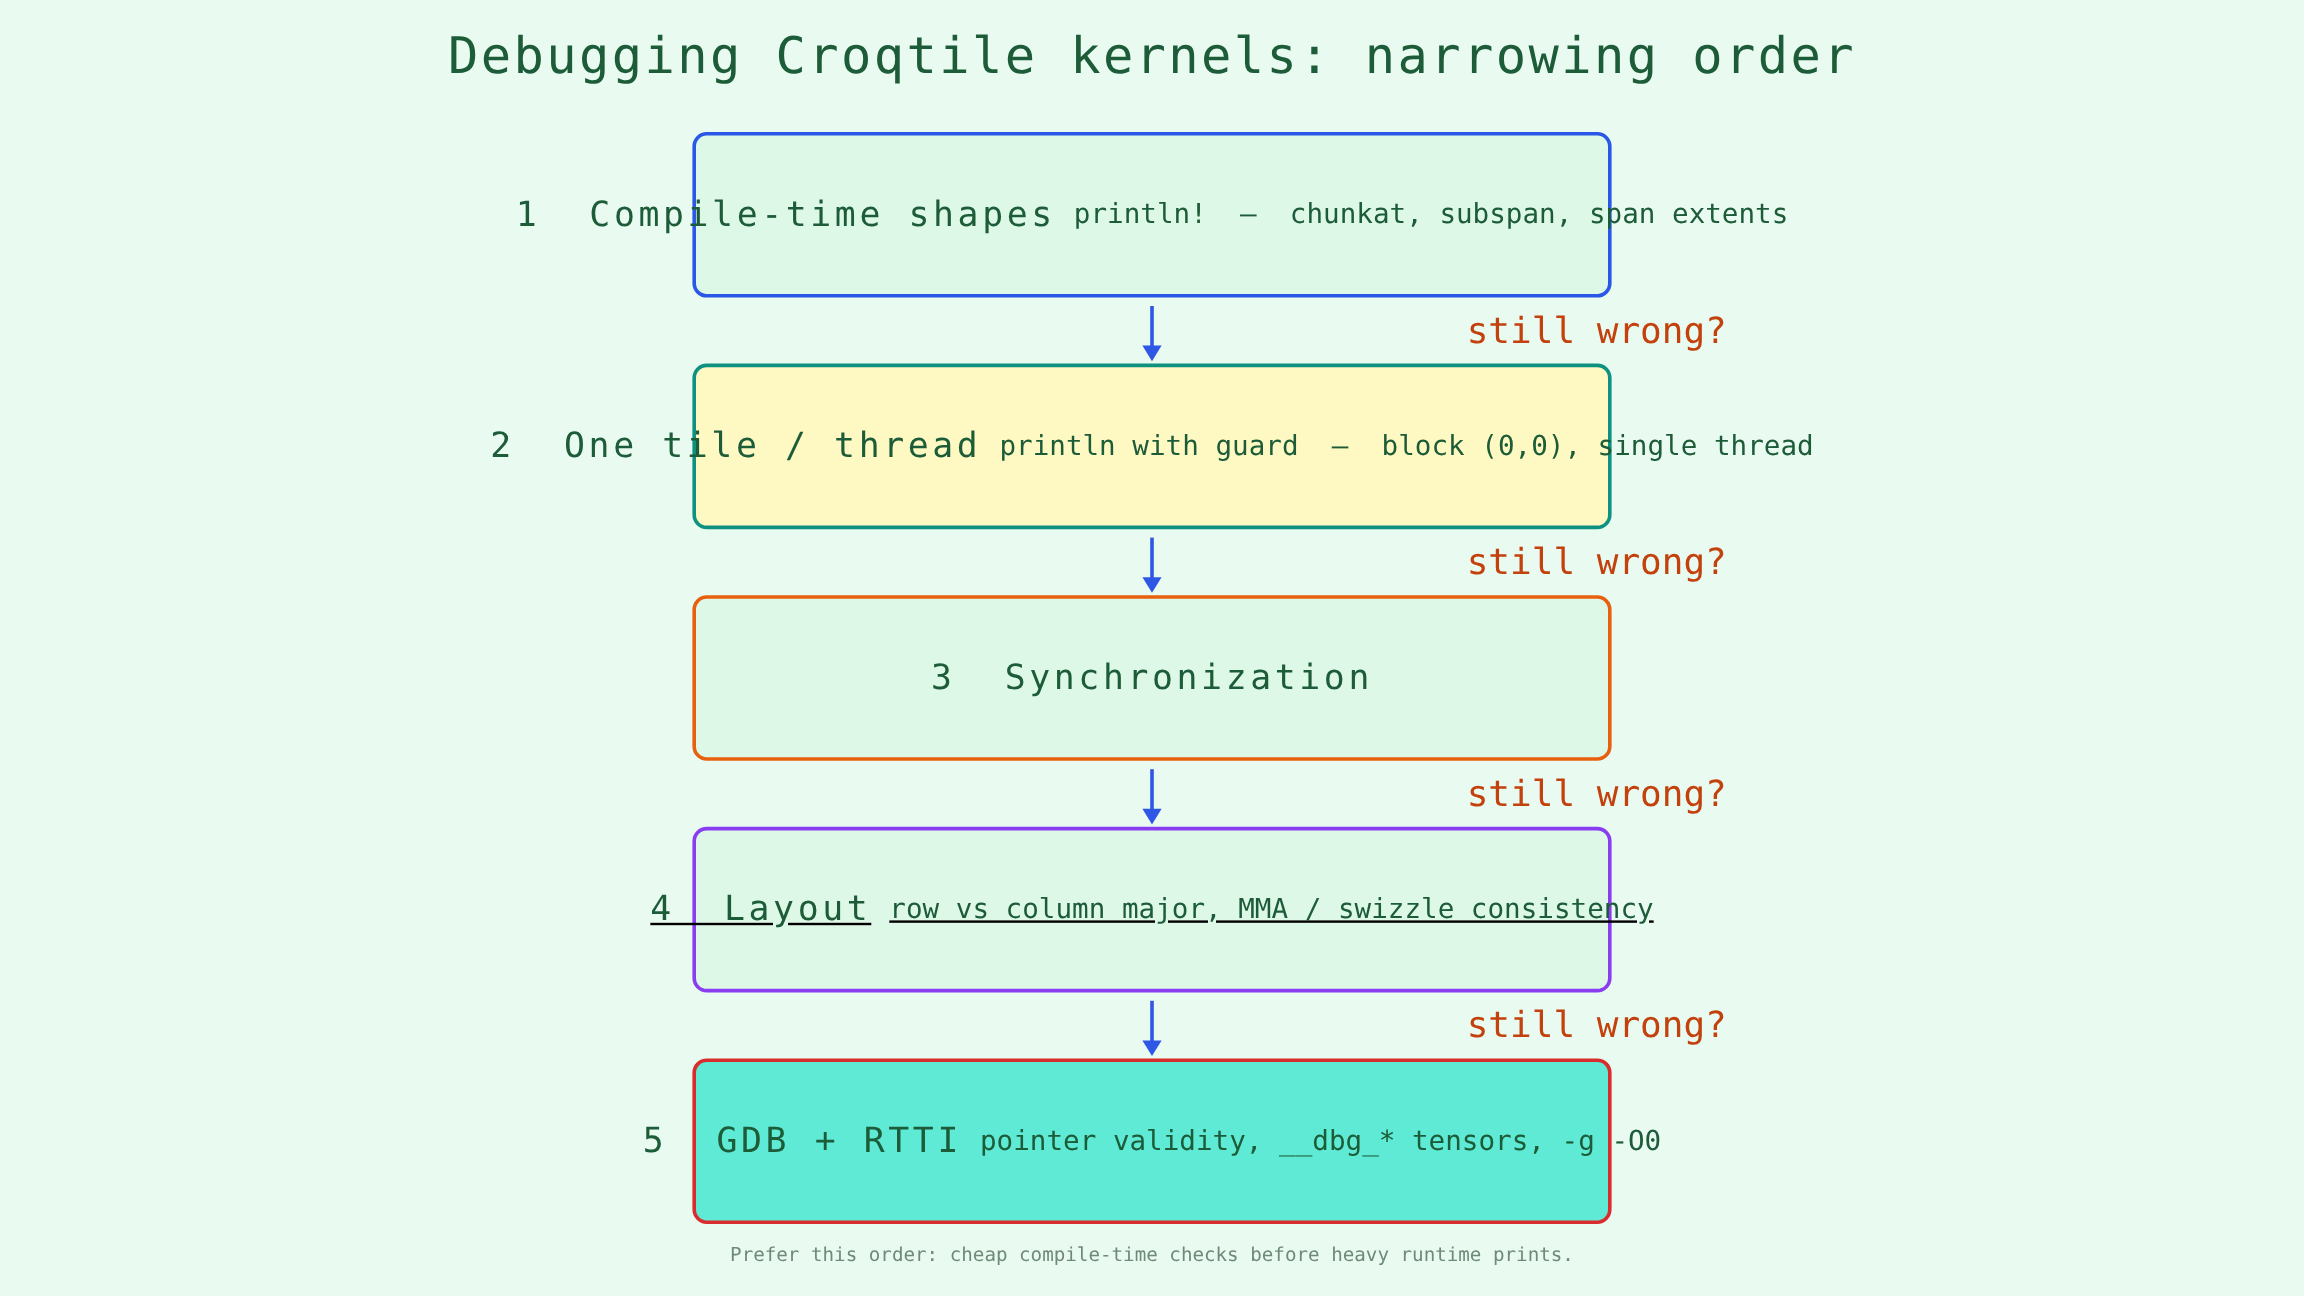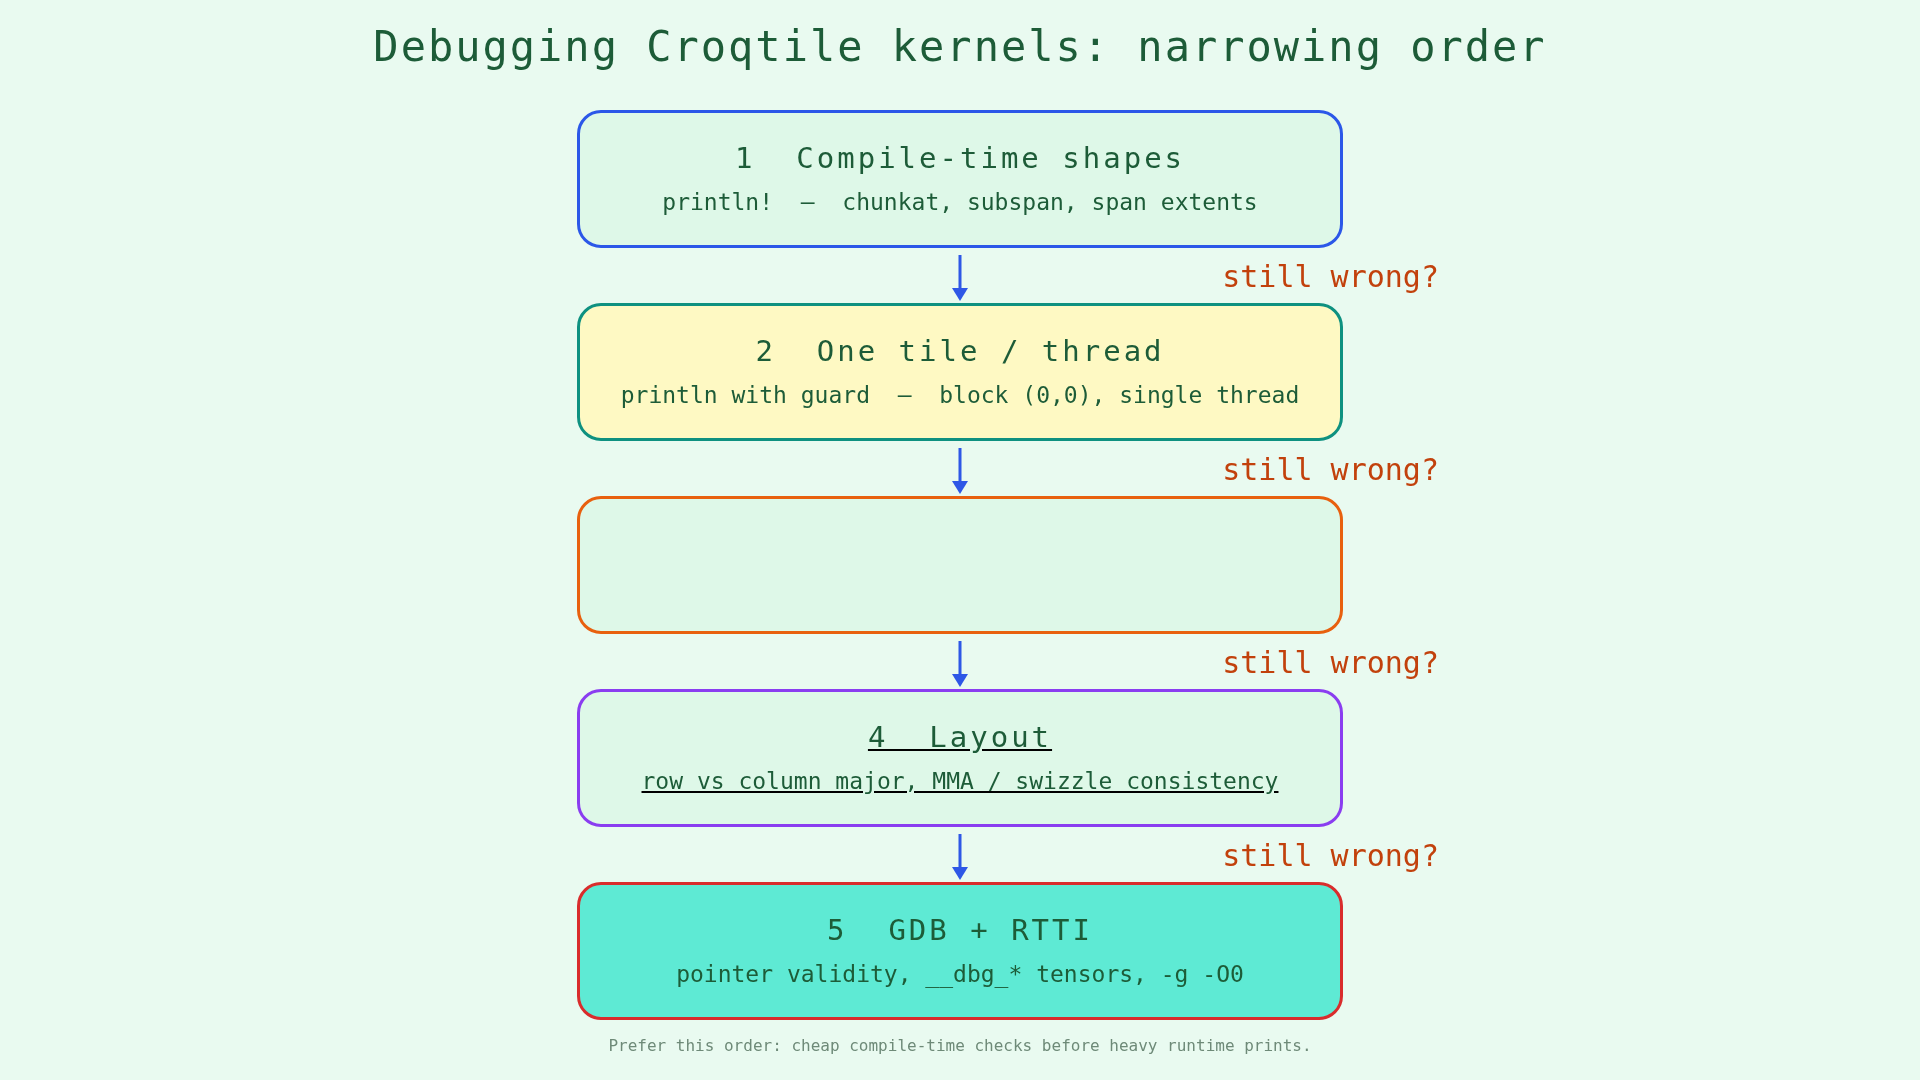--- a/index.html
+++ b/index.html
@@ -28,23 +28,23 @@
     width: 766px;
     margin: 40px auto 0 auto;
     position: relative;
   }
   .step-box {
     box-sizing: border-box;
     width: 766px;
     height: 138px;
     background: #def8e8;
     border: 3px solid #888;
-    border-radius: 24px;
+    border-radius: 12px;
     display: flex;
-    flex-direction: column;
+    flex-direction: row;
     align-items: center;
     justify-content: center;
     gap: 15px;
   }
   .step-heading {
     font-size: 29px;
     letter-spacing: 3px;
     color: #1d5c38;
     white-space: pre;
     line-height: 1.1;
@@ -122,20 +122,21 @@
       <div class="step-detail">println with guard  —  block (0,0), single thread</div>
     </div>
 
     <div class="connector">
       <div class="arrow-line" style="background: rgb(46, 87, 230);"></div>
       <div class="arrow-head" style="border-top-color: rgb(46, 87, 230);"></div>
       <div class="still-wrong-label">still wrong?</div>
     </div>
 
     <div class="step-box" style="border-color: rgb(232, 96, 14); background: rgb(222, 248, 232);">
+      <div class="step-heading">3  Synchronization</div>
     </div>
 
     <div class="connector">
       <div class="arrow-line" style="background: rgb(46, 87, 230);"></div>
       <div class="arrow-head" style="border-top-color: rgb(46, 87, 230);"></div>
       <div class="still-wrong-label">still wrong?</div>
     </div>
 
     <div class="step-box" style="border-color: rgb(138, 61, 240); background: rgb(222, 248, 232); text-decoration: underline;">
       <div class="step-heading">4  Layout</div>

